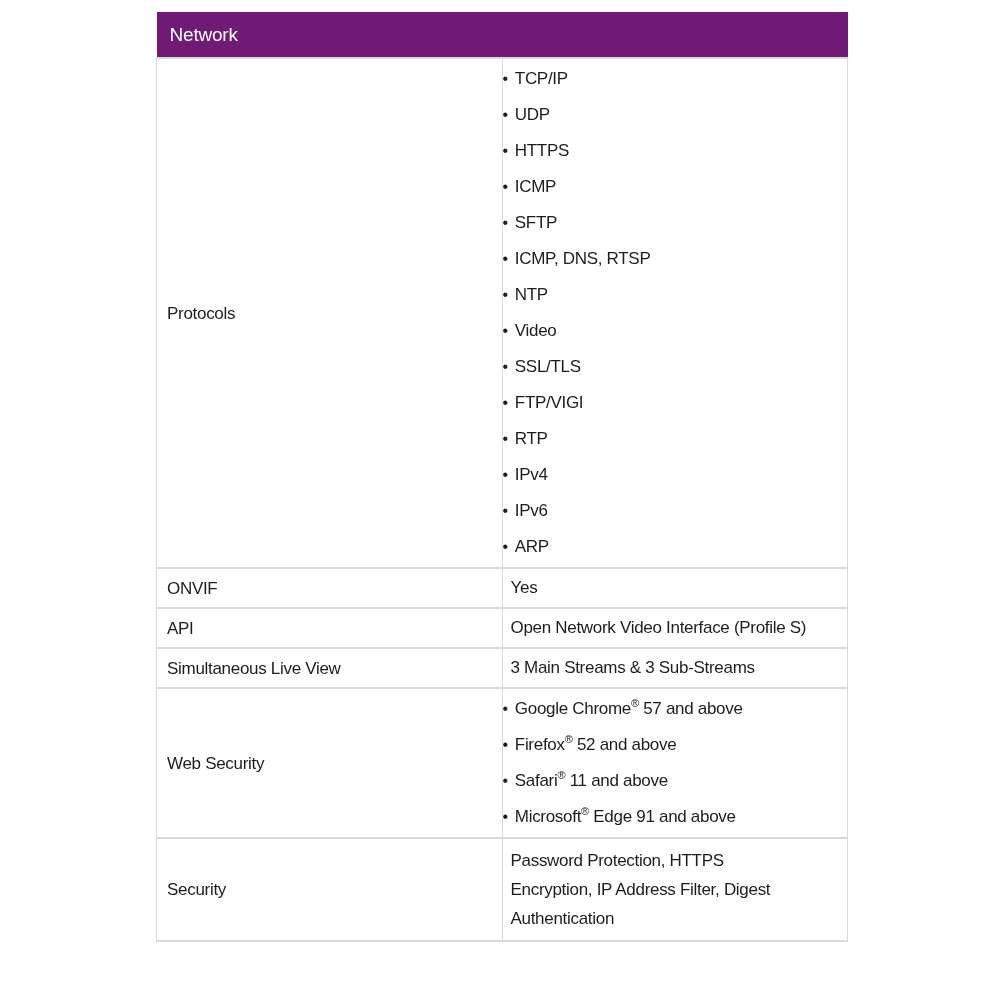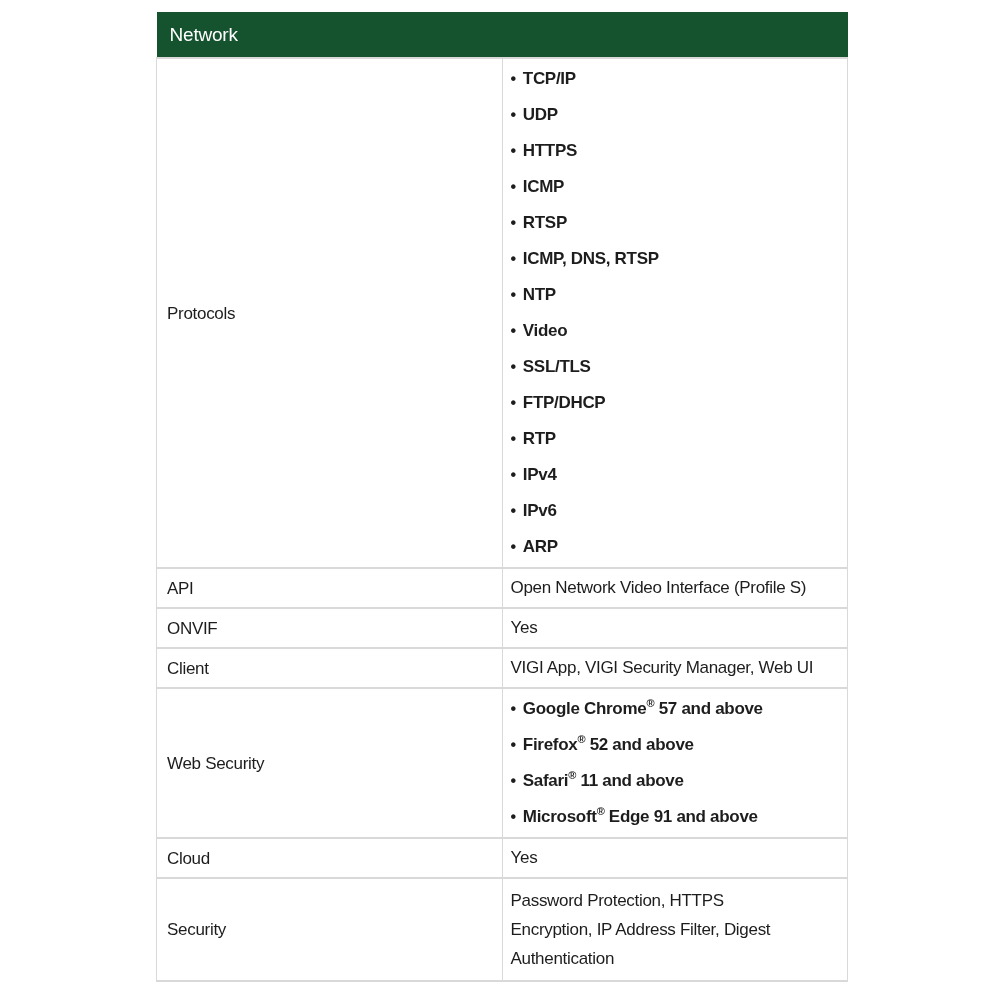--- a/index.html
+++ b/index.html
@@ -16,21 +16,21 @@
     width: 692px;
   }
   table.spec-table {
     width: 100%;
     border-collapse: collapse;
     table-layout: fixed;
     color: #1d1d1d;
     letter-spacing: -0.3px;
   }
   th.section-header {
-    background: #14532d;
+    background: #701a75;
     color: #ffffff;
     height: 46px;
     font-size: 19px;
     font-weight: 400;
     text-align: left;
     vertical-align: middle;
     padding: 0 0 0 13px;
     border: 0;
     letter-spacing: -0.2px;
   }
@@ -45,21 +45,21 @@
     width: 258px;
     padding: 0 8px 0 10px;
     line-height: 21px;
   }
   td.value-cell {
     padding: 8px 12px 8px 8px;
     line-height: 22px;
   }
   tr { height: 40px; }
   tr.bullets-row { height: auto; }
-  tr.bullets-row td.value-cell { padding: 2px 12px 2px 8px; font-weight: bold; }
+  tr.bullets-row td.value-cell { padding: 2px 12px 2px 0; }
   .bullet-list { width: 100%; }
   .bullet-item { line-height: 36px; white-space: nowrap; }
   .bullet-dot {
     display: inline-block;
     margin-right: 7px;
     font-size: 16px;
   }
   tr.last-row td.value-cell {
     line-height: 29px;
     padding: 7px 40px 7px 8px;
@@ -82,59 +82,55 @@
     </thead>
     <tbody id="spec-body">
         <tr class="bullets-row">
           <td class="label-cell">Protocols</td>
           <td class="value-cell">
             <div class="bullet-list">
               <div class="bullet-item"><span class="bullet-dot">•</span><span>TCP/IP</span></div>
               <div class="bullet-item"><span class="bullet-dot">•</span><span>UDP</span></div>
               <div class="bullet-item"><span class="bullet-dot">•</span><span>HTTPS</span></div>
               <div class="bullet-item"><span class="bullet-dot">•</span><span>ICMP</span></div>
-              <div class="bullet-item"><span class="bullet-dot">•</span><span>RTSP</span></div>
+              <div class="bullet-item"><span class="bullet-dot">•</span><span>SFTP</span></div>
               <div class="bullet-item"><span class="bullet-dot">•</span><span>ICMP, DNS, RTSP</span></div>
               <div class="bullet-item"><span class="bullet-dot">•</span><span>NTP</span></div>
               <div class="bullet-item"><span class="bullet-dot">•</span><span>Video</span></div>
               <div class="bullet-item"><span class="bullet-dot">•</span><span>SSL/TLS</span></div>
-              <div class="bullet-item"><span class="bullet-dot">•</span><span>FTP/DHCP</span></div>
+              <div class="bullet-item"><span class="bullet-dot">•</span><span>FTP/VIGI</span></div>
               <div class="bullet-item"><span class="bullet-dot">•</span><span>RTP</span></div>
               <div class="bullet-item"><span class="bullet-dot">•</span><span>IPv4</span></div>
               <div class="bullet-item"><span class="bullet-dot">•</span><span>IPv6</span></div>
               <div class="bullet-item"><span class="bullet-dot">•</span><span>ARP</span></div>
             </div>
           </td>
         </tr>
         <tr>
+          <td class="label-cell">ONVIF</td>
+          <td class="value-cell">Yes</td>
+        </tr>
+        <tr>
           <td class="label-cell">API</td>
           <td class="value-cell">Open Network Video Interface (Profile S)</td>
         </tr>
         <tr>
-          <td class="label-cell">ONVIF</td>
-          <td class="value-cell">Yes</td>
-        </tr>
-        <tr>
-          <td class="label-cell">Client</td>
-          <td class="value-cell">VIGI App, VIGI Security Manager, Web UI</td>
+          <td class="label-cell">Simultaneous Live View</td>
+          <td class="value-cell">3 Main Streams &amp; 3 Sub-Streams</td>
         </tr>
         <tr class="bullets-row">
           <td class="label-cell">Web Security</td>
           <td class="value-cell">
             <div class="bullet-list">
               <div class="bullet-item"><span class="bullet-dot">•</span><span>Google Chrome<sup class="reg">®</sup> 57 and above</span></div>
               <div class="bullet-item"><span class="bullet-dot">•</span><span>Firefox<sup class="reg">®</sup> 52 and above</span></div>
               <div class="bullet-item"><span class="bullet-dot">•</span><span>Safari<sup class="reg">®</sup> 11 and above</span></div>
               <div class="bullet-item"><span class="bullet-dot">•</span><span>Microsoft<sup class="reg">®</sup> Edge 91 and above</span></div>
             </div>
           </td>
         </tr>
-        <tr>
-          <td class="label-cell">Cloud</td>
-          <td class="value-cell">Yes</td>
-        </tr>
         <tr class="last-row">
           <td class="label-cell">Security</td>
           <td class="value-cell">Password Protection, HTTPS Encryption, IP Address Filter, Digest Authentication</td>
         </tr>
       </tbody>
   </table>
 </div>
 
 </body></html>

